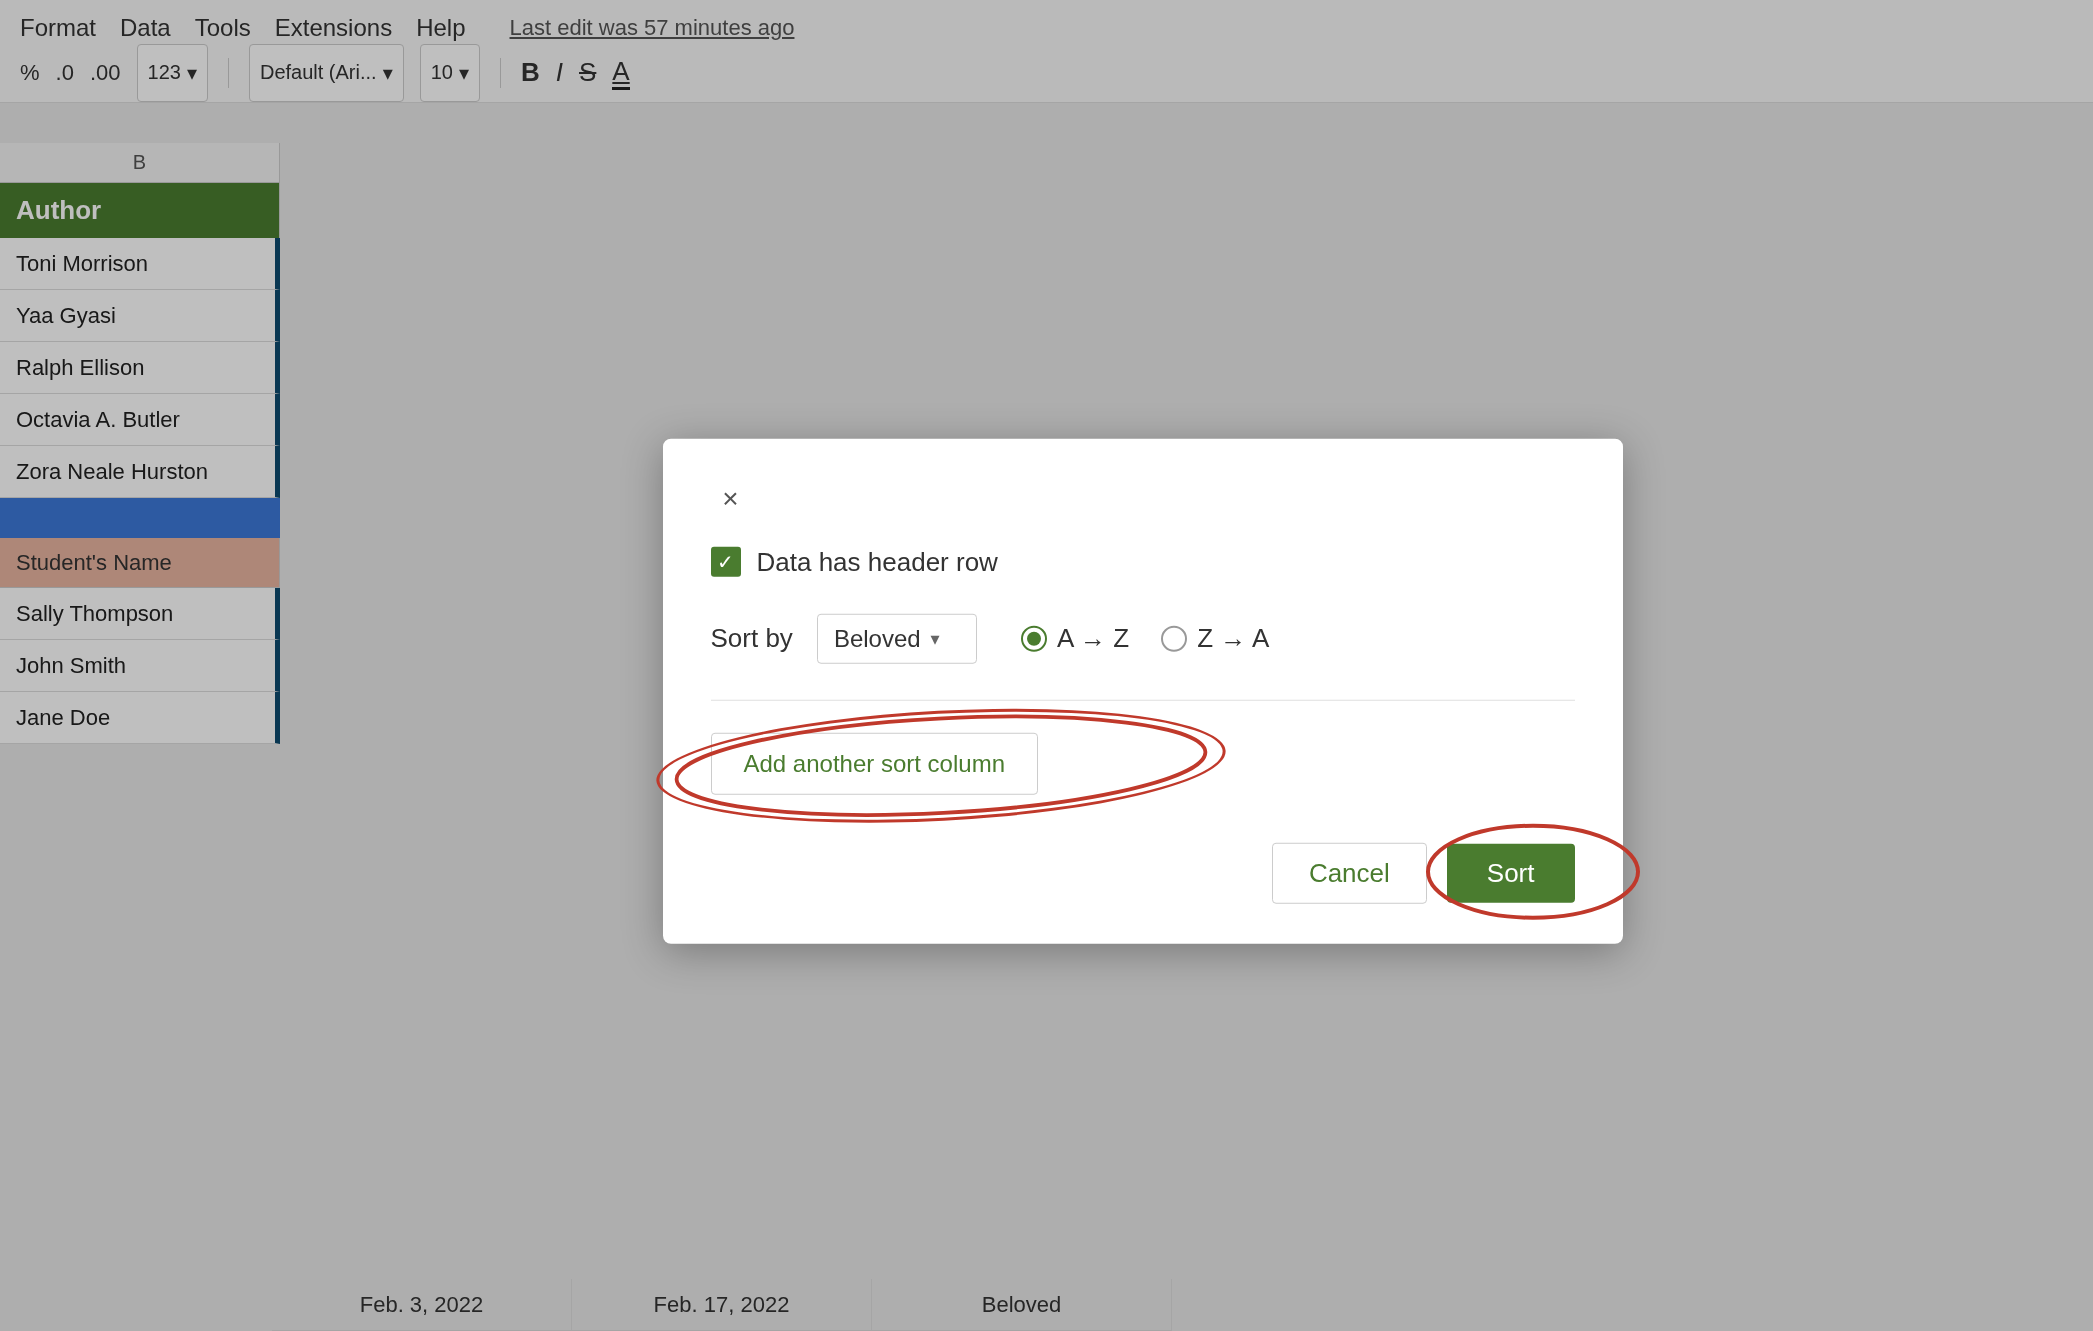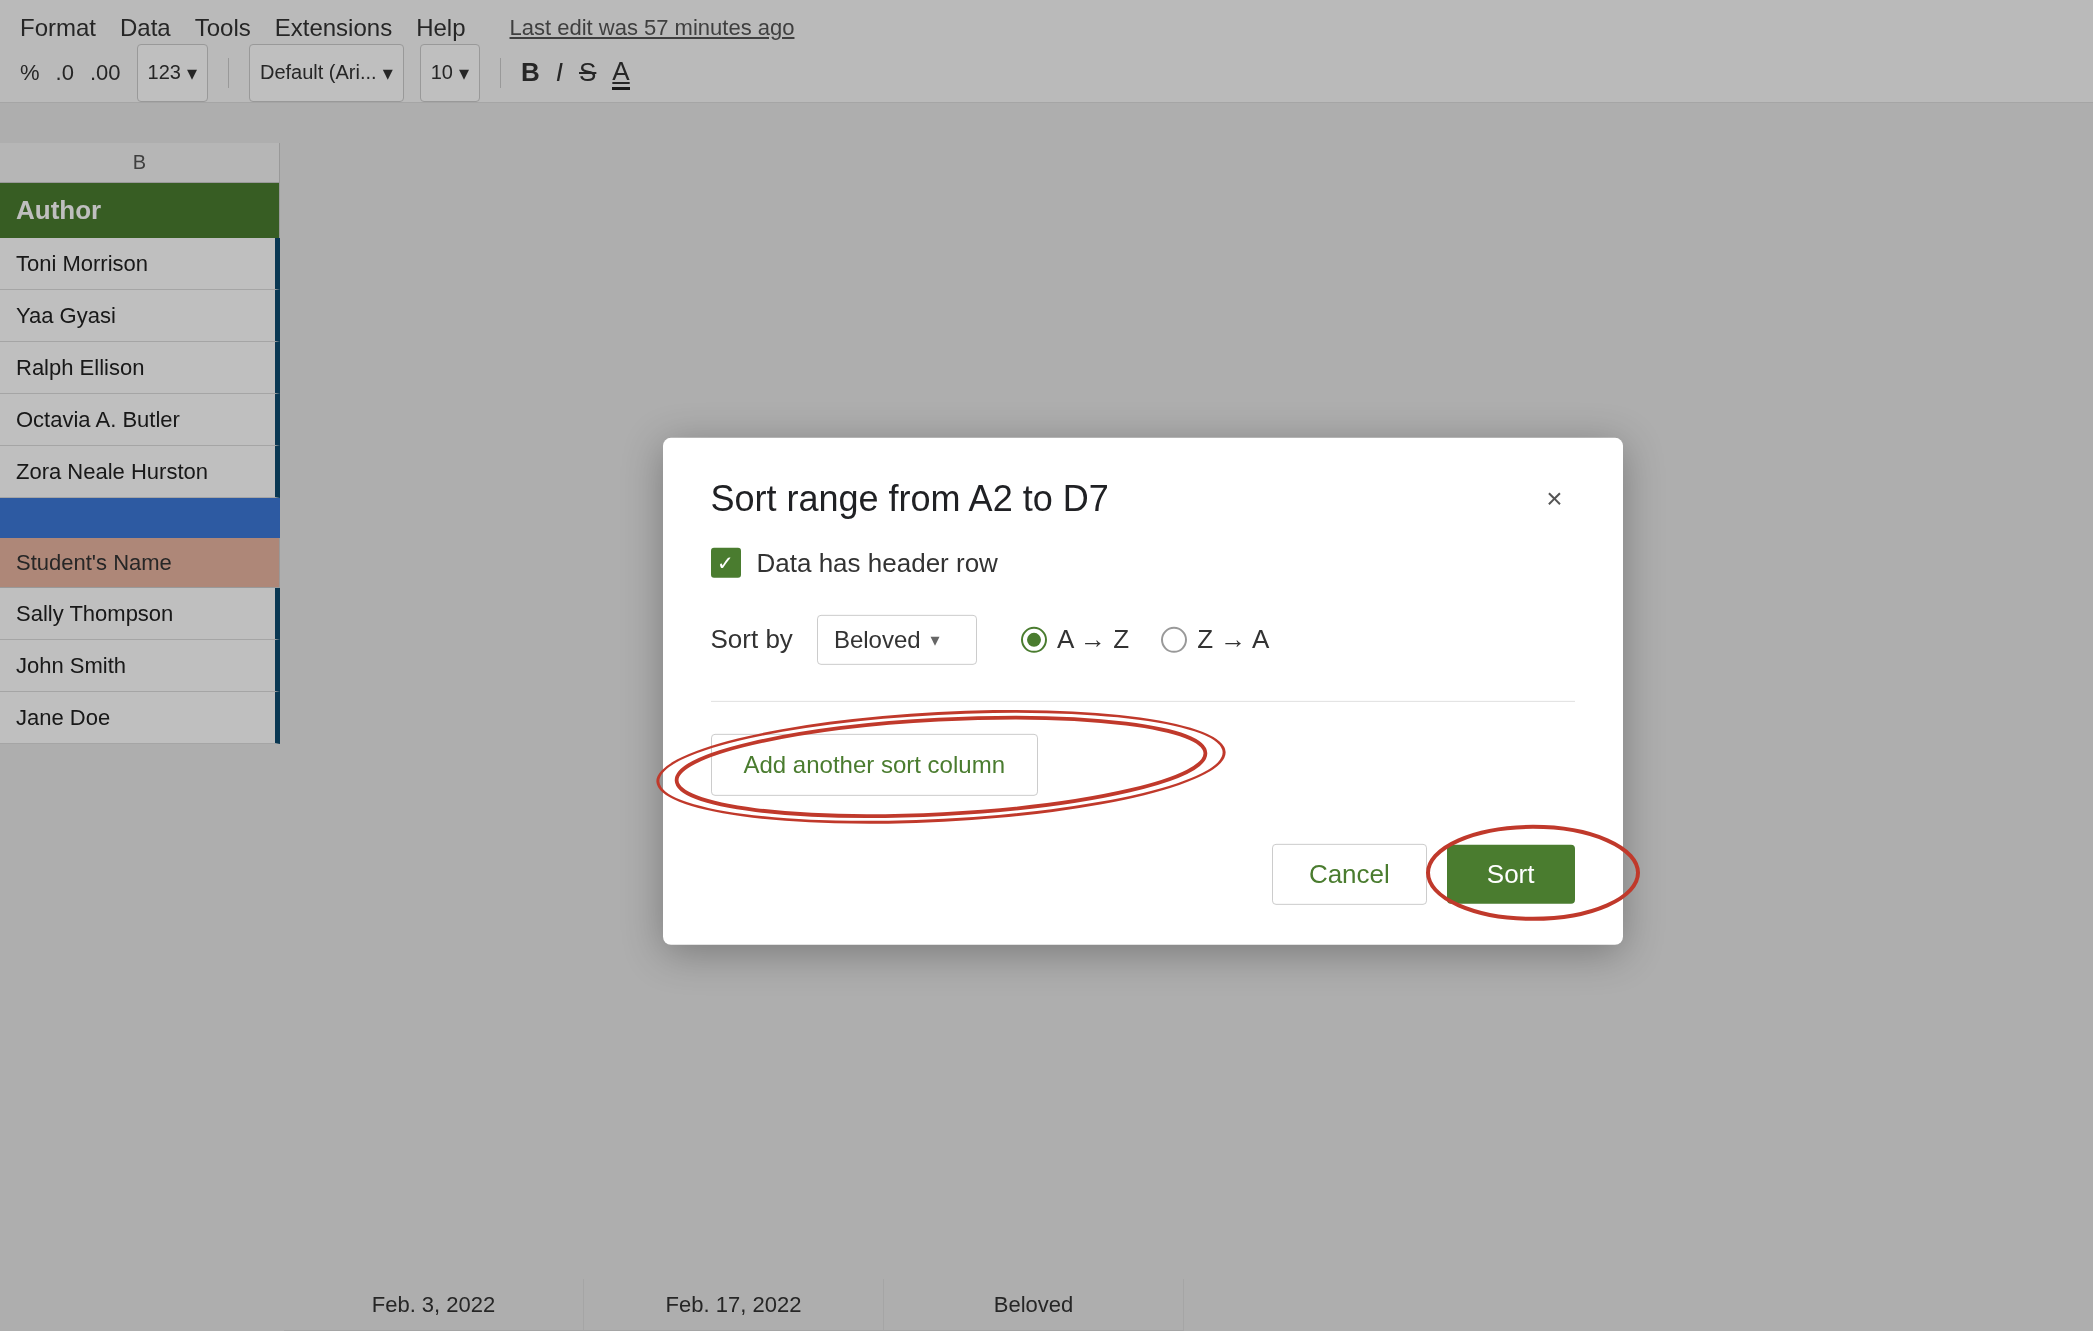--- a/index.html
+++ b/index.html
@@ -444,35 +444,34 @@
 
       <div class="blue-row"></div>
 
       <div class="salmon-header">Student's Name</div>
 
       <div class="sheet-cell bottom-cells">Sally Thompson</div>
       <div class="sheet-cell bottom-cells">John Smith</div>
       <div class="sheet-cell bottom-cells">Jane Doe</div>
     </div>
 
-    <div style="position: absolute; left: 284px; bottom: 0; display: flex; height: 52px;">
+    <div style="position: absolute; left: 272px; bottom: 0; display: flex; height: 52px;">
       <div class="date-cell">Feb. 3, 2022</div>
       <div class="date-cell">Feb. 17, 2022</div>
       <div class="date-cell">Beloved</div>
     </div>
   </div>
 </div>
 
 <div class="overlay"></div>
 
 <div class="modal">
 
   
   <div class="modal-header">
-    <span class="modal-title">Sort range from A2 to D7</span>
     <div class="close-btn">×</div>
   </div>
 
   
   <div class="checkbox-row">
     <div class="checkbox-green">✓</div>
     <span class="checkbox-label">Data has header row</span>
   </div>
 
   

